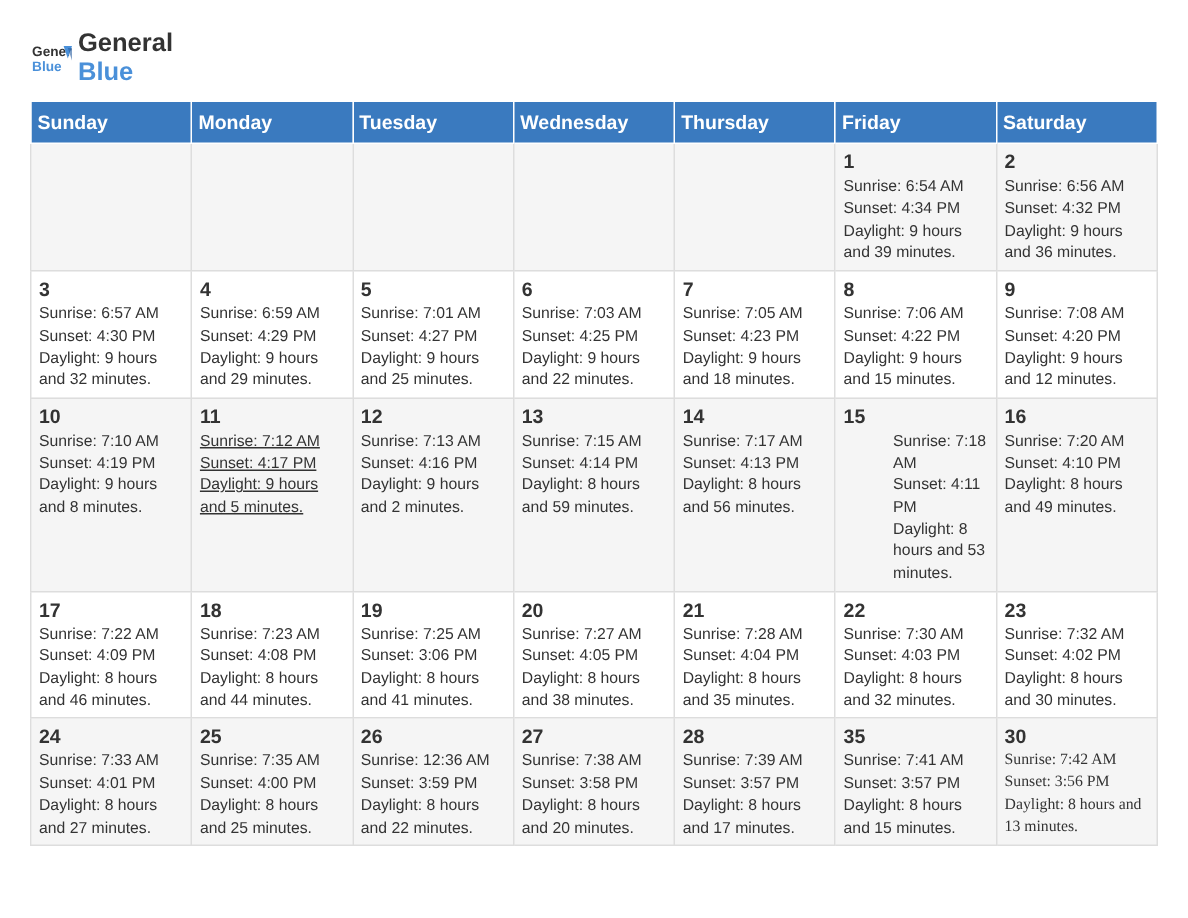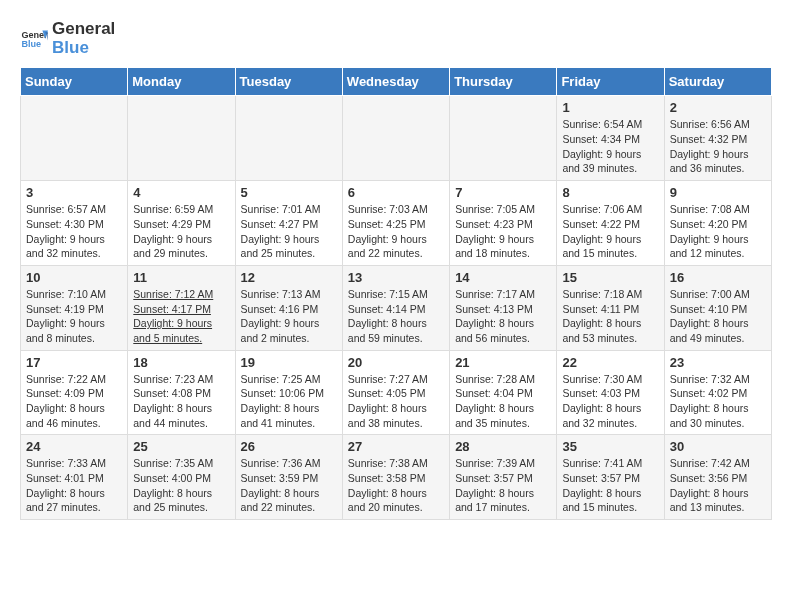--- a/index.html
+++ b/index.html
@@ -201,48 +201,48 @@
 Daylight: 8 hours and 59 minutes.</div>
         </td>
         <td>
           <span class="day-number">14</span>
           <div class="day-info" style="white-space: pre-line;">Sunrise: 7:17 AM
 Sunset: 4:13 PM
 Daylight: 8 hours and 56 minutes.</div>
         </td>
         <td>
           <span class="day-number">15</span>
-          <div class="day-info" style="white-space: pre-line;">Sunrise: 7:18 AM
+          <div class="day-info" style="white-space: pre-line; margin-left: 33px;">Sunrise: 7:18 AM
 Sunset: 4:11 PM
 Daylight: 8 hours and 53 minutes.</div>
         </td>
         <td>
           <span class="day-number">16</span>
-          <div class="day-info" style="white-space: pre-line;">Sunrise: 7:00 AM
+          <div class="day-info" style="white-space: pre-line;">Sunrise: 7:20 AM
 Sunset: 4:10 PM
 Daylight: 8 hours and 49 minutes.</div>
         </td>
       </tr>
       <tr>
         <td>
           <span class="day-number">17</span>
           <div class="day-info" style="white-space: pre-line;">Sunrise: 7:22 AM
 Sunset: 4:09 PM
 Daylight: 8 hours and 46 minutes.</div>
         </td>
         <td>
           <span class="day-number">18</span>
           <div class="day-info" style="white-space: pre-line;">Sunrise: 7:23 AM
 Sunset: 4:08 PM
 Daylight: 8 hours and 44 minutes.</div>
         </td>
         <td>
           <span class="day-number">19</span>
           <div class="day-info" style="white-space: pre-line;">Sunrise: 7:25 AM
-Sunset: 10:06 PM
+Sunset: 3:06 PM
 Daylight: 8 hours and 41 minutes.</div>
         </td>
         <td>
           <span class="day-number">20</span>
           <div class="day-info" style="white-space: pre-line;">Sunrise: 7:27 AM
 Sunset: 4:05 PM
 Daylight: 8 hours and 38 minutes.</div>
         </td>
         <td>
           <span class="day-number">21</span>
@@ -271,21 +271,21 @@
 Daylight: 8 hours and 27 minutes.</div>
         </td>
         <td>
           <span class="day-number">25</span>
           <div class="day-info" style="white-space: pre-line;">Sunrise: 7:35 AM
 Sunset: 4:00 PM
 Daylight: 8 hours and 25 minutes.</div>
         </td>
         <td>
           <span class="day-number">26</span>
-          <div class="day-info" style="white-space: pre-line;">Sunrise: 7:36 AM
+          <div class="day-info" style="white-space: pre-line;">Sunrise: 12:36 AM
 Sunset: 3:59 PM
 Daylight: 8 hours and 22 minutes.</div>
         </td>
         <td>
           <span class="day-number">27</span>
           <div class="day-info" style="white-space: pre-line;">Sunrise: 7:38 AM
 Sunset: 3:58 PM
 Daylight: 8 hours and 20 minutes.</div>
         </td>
         <td>
@@ -295,19 +295,19 @@
 Daylight: 8 hours and 17 minutes.</div>
         </td>
         <td>
           <span class="day-number">35</span>
           <div class="day-info" style="white-space: pre-line;">Sunrise: 7:41 AM
 Sunset: 3:57 PM
 Daylight: 8 hours and 15 minutes.</div>
         </td>
         <td>
           <span class="day-number">30</span>
-          <div class="day-info" style="white-space: pre-line;">Sunrise: 7:42 AM
+          <div class="day-info" style="white-space: pre-line; font-family: Liberation Serif, serif;">Sunrise: 7:42 AM
 Sunset: 3:56 PM
 Daylight: 8 hours and 13 minutes.</div>
         </td>
       </tr>
     </tbody>
 </table>
 
 </body></html>

